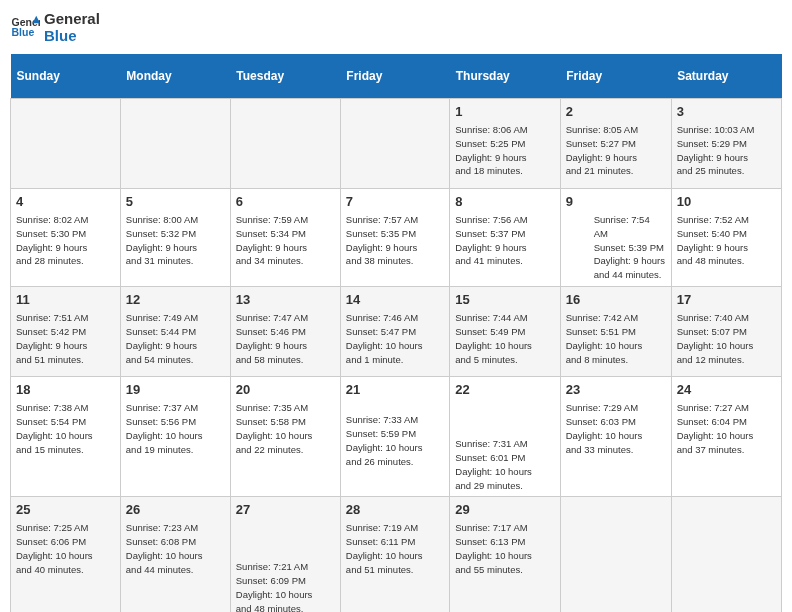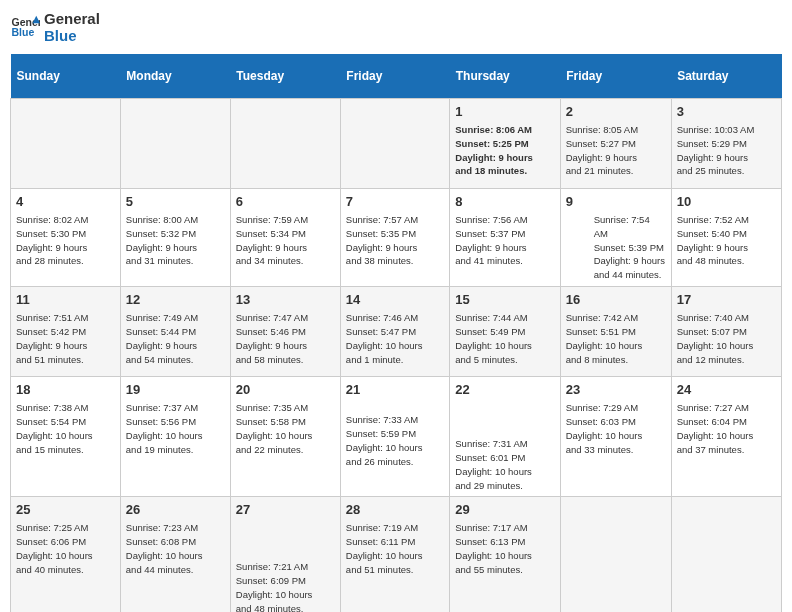--- a/index.html
+++ b/index.html
@@ -112,21 +112,21 @@
       </tr>
   </thead>
   <tbody id="calendar-body">
   <tr>
         <td class="empty-cell"></td>
         <td class="empty-cell"></td>
         <td class="empty-cell"></td>
         <td class="empty-cell"></td>
         <td>
           <span class="day-number">1</span>
-          <div class="day-info" style="white-space: pre-line; font-weight: bold;">Sunrise: 8:06 AM
+          <div class="day-info" style="white-space: pre-line;">Sunrise: 8:06 AM
 Sunset: 5:25 PM
 Daylight: 9 hours
 and 18 minutes.</div>
         </td>
         <td>
           <span class="day-number">2</span>
           <div class="day-info" style="white-space: pre-line;">Sunrise: 8:05 AM
 Sunset: 5:27 PM
 Daylight: 9 hours
 and 21 minutes.</div>

